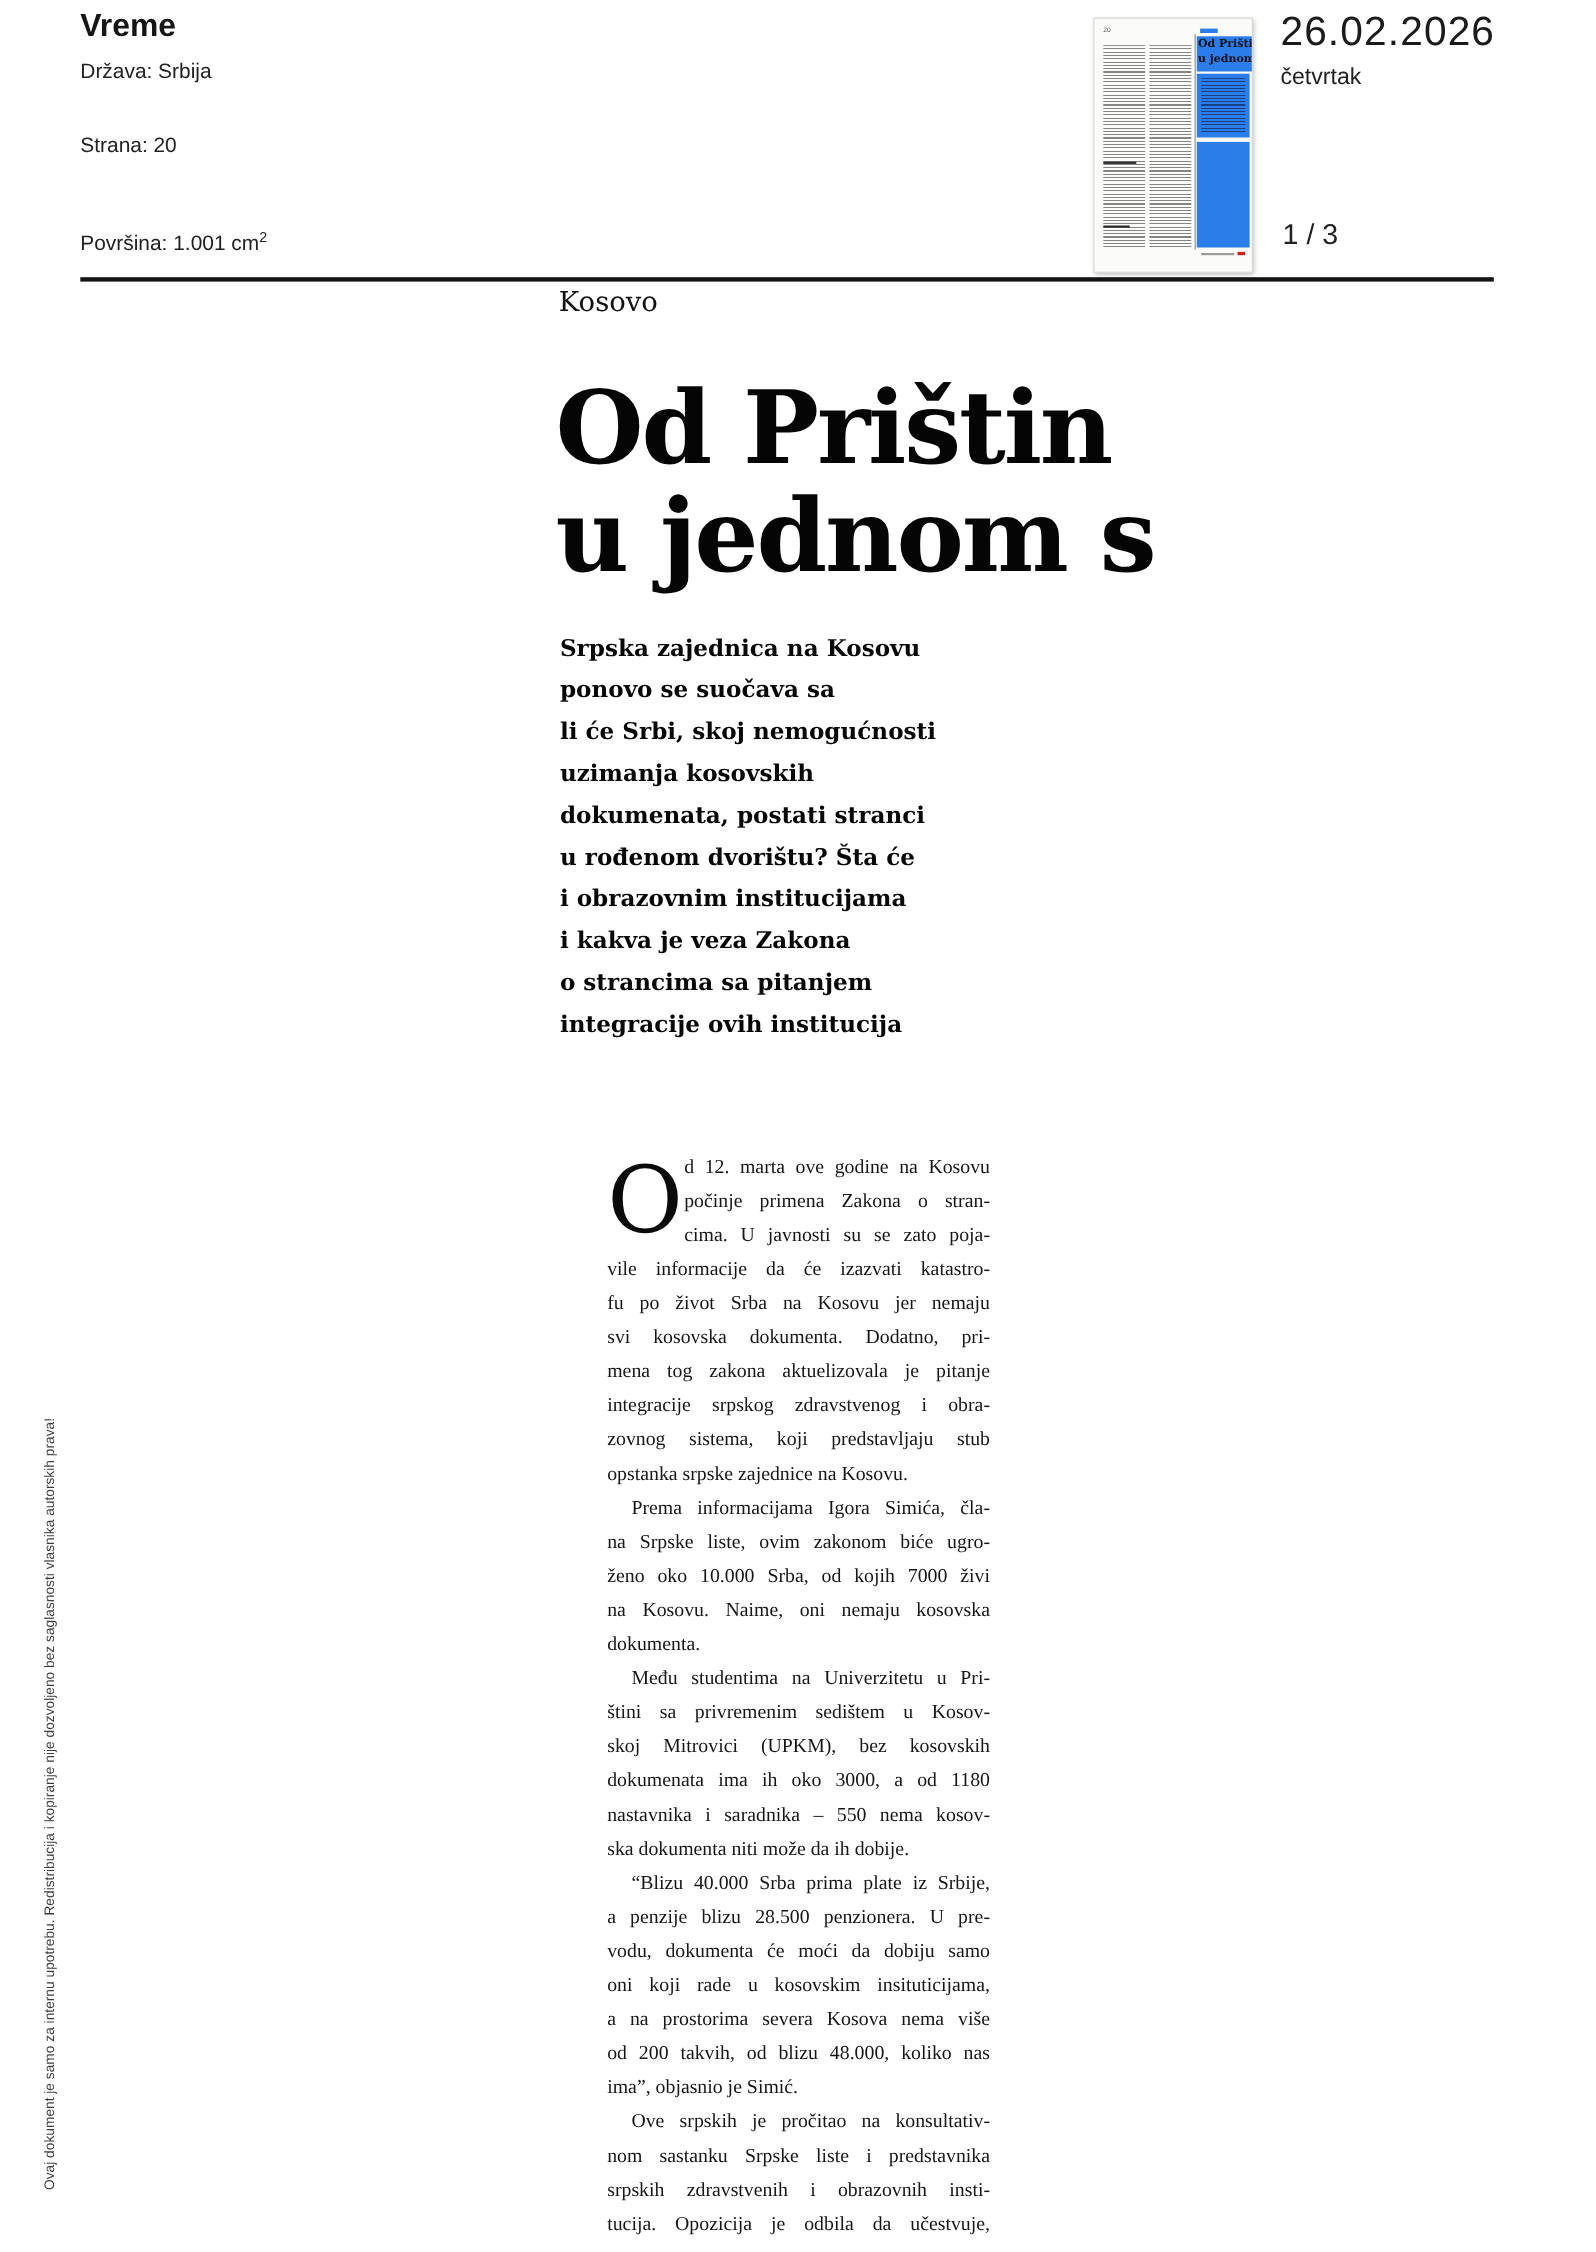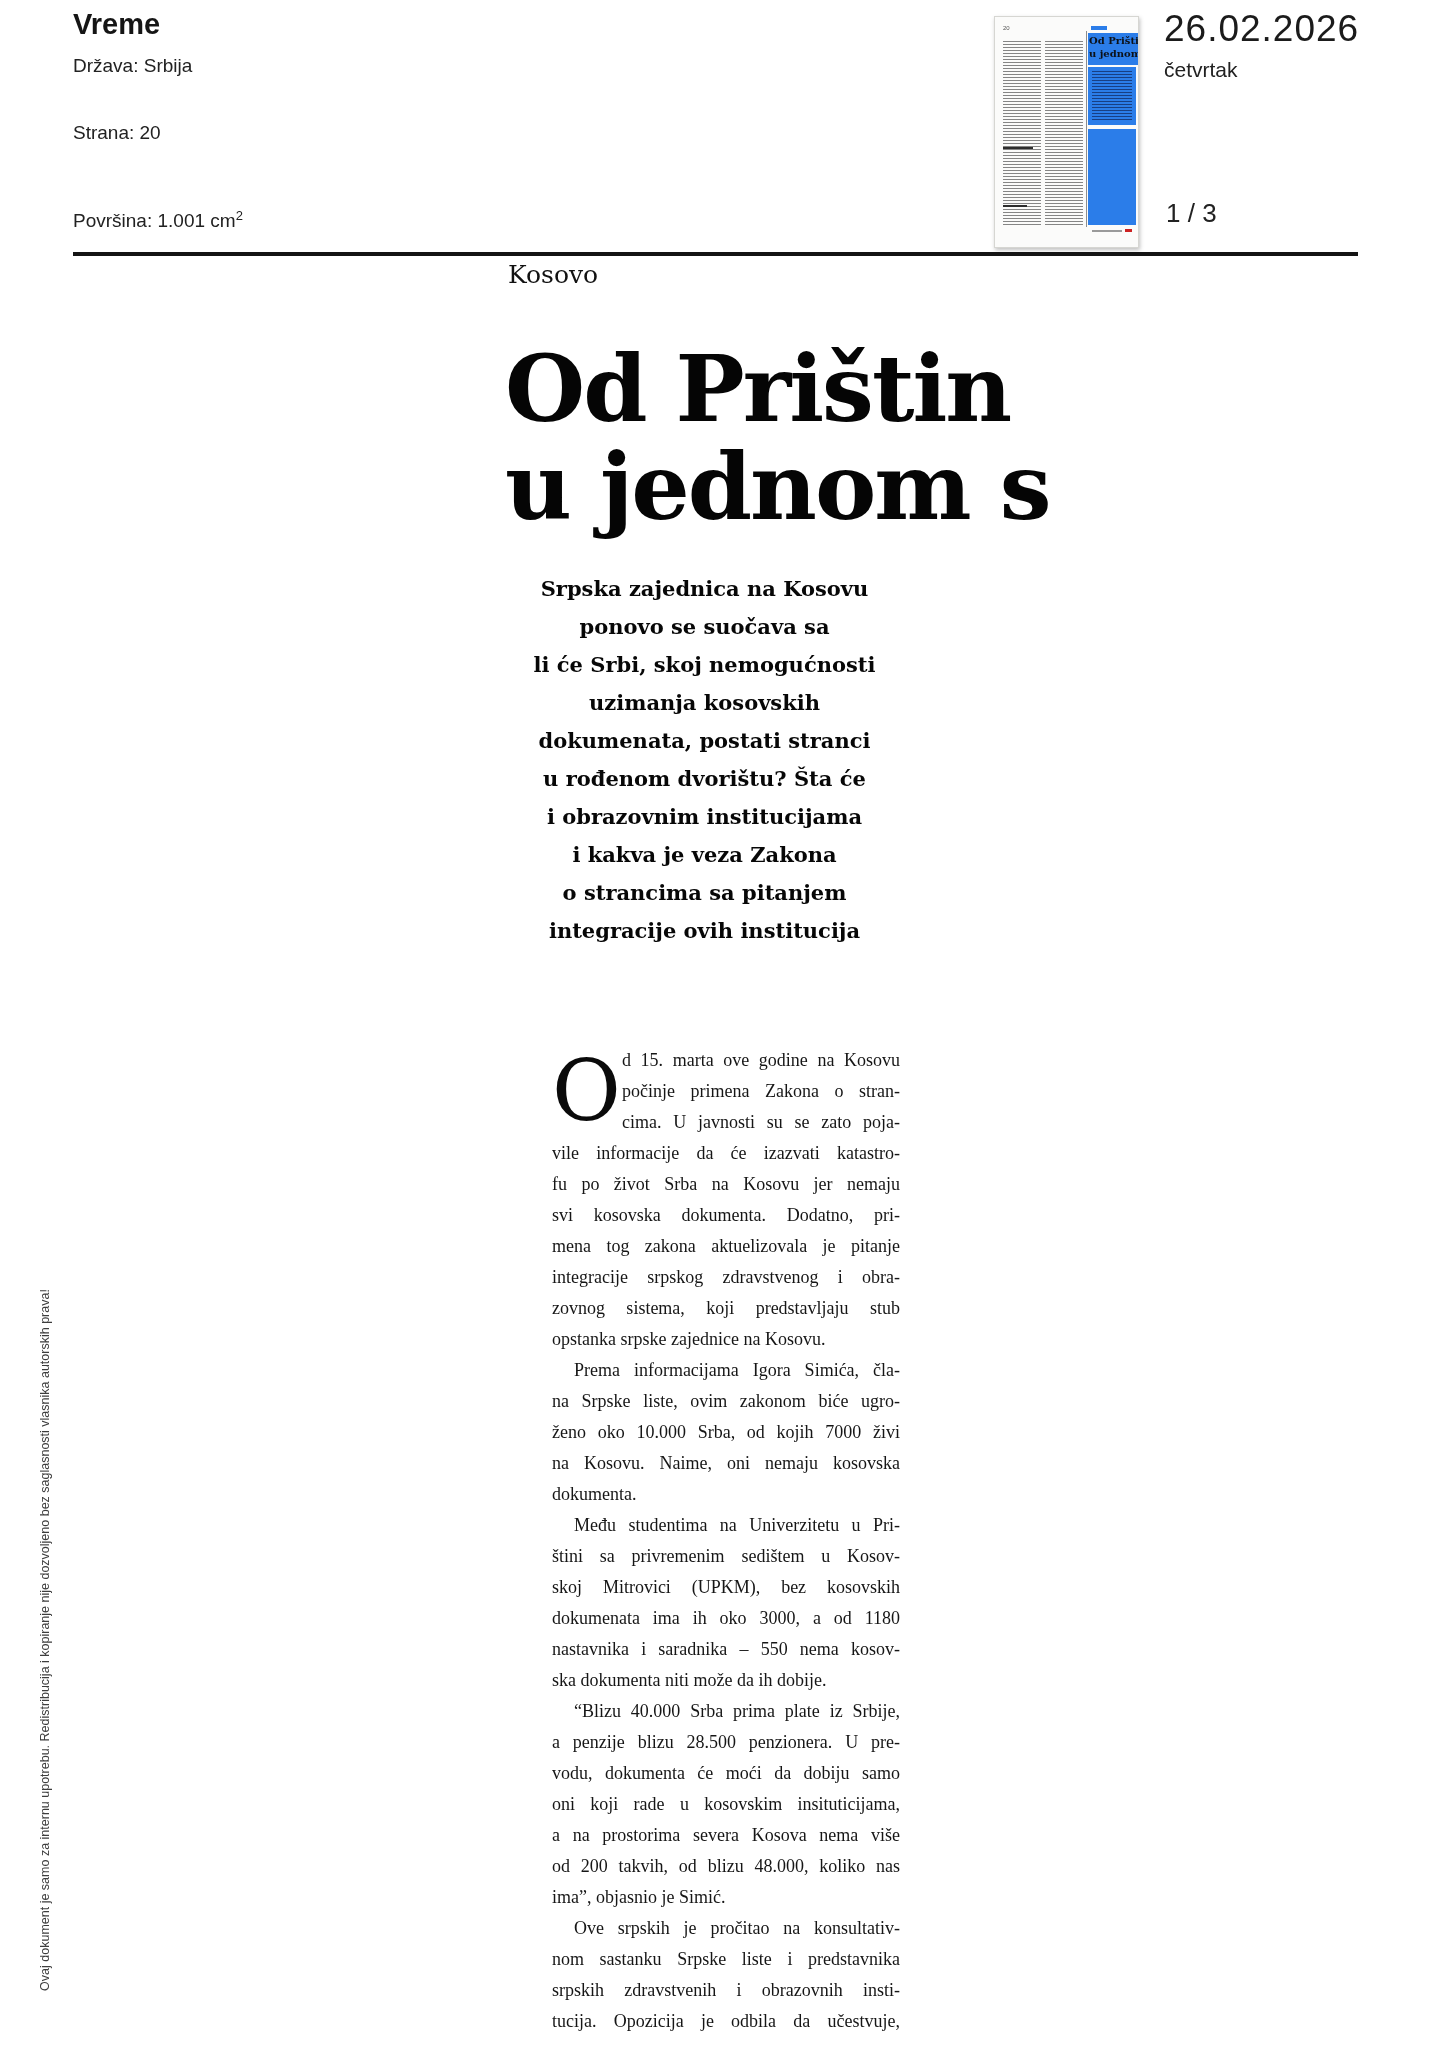--- a/index.html
+++ b/index.html
@@ -39,21 +39,21 @@
          background:repeating-linear-gradient(to bottom,rgba(10,22,66,.6) 0,rgba(10,22,66,.6) 1px,transparent 1px,transparent 3px);}
   .t-photo{position:absolute;left:93px;top:112px;width:48px;height:96px;}
   .t-footer{position:absolute;left:97px;top:213px;width:30px;height:2px;background:#9a9a9a;}
   .t-footer-red{position:absolute;left:130px;top:212px;width:7px;height:3px;}
 
   
   .kicker{position:absolute;left:508px;top:260px;font-family:"DejaVu Serif",serif;
           font-size:25px;color:#111;}
   .headline{position:absolute;left:505px;top:340px;font-family:"DejaVu Serif",serif;
             font-weight:bold;font-size:92px;line-height:98px;letter-spacing:-2px;color:#050505;margin:0;}
-  .lead{position:absolute;left:509px;top:570px;width:391px;text-align:center;
+  .lead{position:absolute;left:509px;top:570px;width:391px;text-align:left;
         font-family:"DejaVu Serif",serif;font-weight:bold;font-size:21px;line-height:38px;color:#070707;}
   .body-col{position:absolute;left:552px;top:1045px;width:348px;
             font-family:"Liberation Serif","DejaVu Serif",serif;font-size:18px;line-height:31px;color:#161616;}
   .dropcap{float:left;width:62px;height:88px;margin:4px 8px 0 0;
            font-family:"DejaVu Serif",serif;font-size:84px;line-height:84px;color:#0a0a0a;}
   .bl{min-height:31px;}
   .jl{text-align:justify;text-align-last:justify;}
   .ind{text-indent:22px;}
 
   
@@ -112,21 +112,21 @@
       <div class="lead-line">dokumenata, postati stranci</div>
       <div class="lead-line">u rođenom dvorištu? Šta će</div>
       <div class="lead-line">i obrazovnim institucijama</div>
       <div class="lead-line">i kakva je veza Zakona</div>
       <div class="lead-line">o strancima sa pitanjem</div>
       <div class="lead-line">integracije ovih institucija</div>
     </div>
 
   <div class="body-col">
       <div class="dropcap">O</div>
-      <div class="bl jl">d 15. marta ove godine na Kosovu</div>
+      <div class="bl jl">d 12. marta ove godine na Kosovu</div>
       <div class="bl jl">počinje primena Zakona o stran-</div>
       <div class="bl jl">cima. U javnosti su se zato poja-</div>
       <div class="bl jl">vile informacije da će izazvati katastro-</div>
       <div class="bl jl">fu po život Srba na Kosovu jer nemaju</div>
       <div class="bl jl">svi kosovska dokumenta. Dodatno, pri-</div>
       <div class="bl jl">mena tog zakona aktuelizovala je pitanje</div>
       <div class="bl jl">integracije srpskog zdravstvenog i obra-</div>
       <div class="bl jl">zovnog sistema, koji predstavljaju stub</div>
       <div class="bl">opstanka srpske zajednice na Kosovu.</div>
       <div class="bl jl ind">Prema informacijama Igora Simića, čla-</div>

